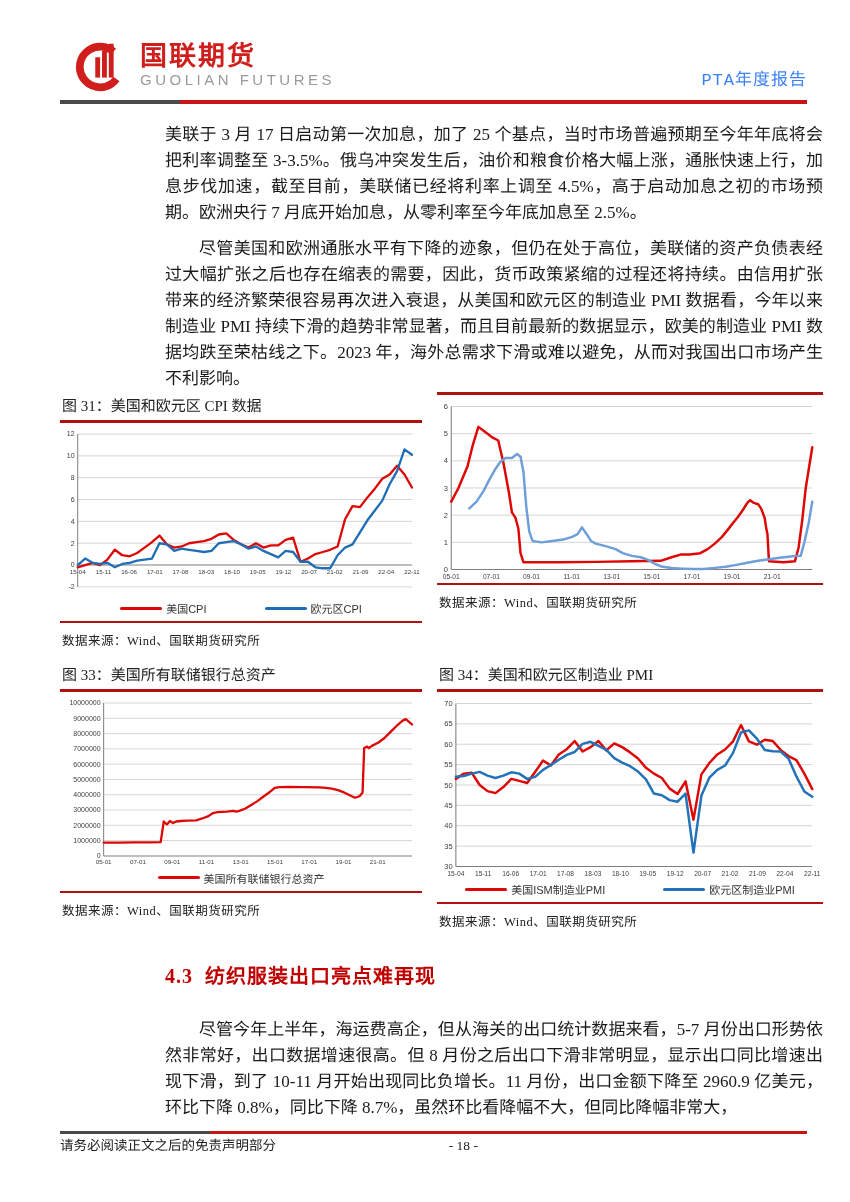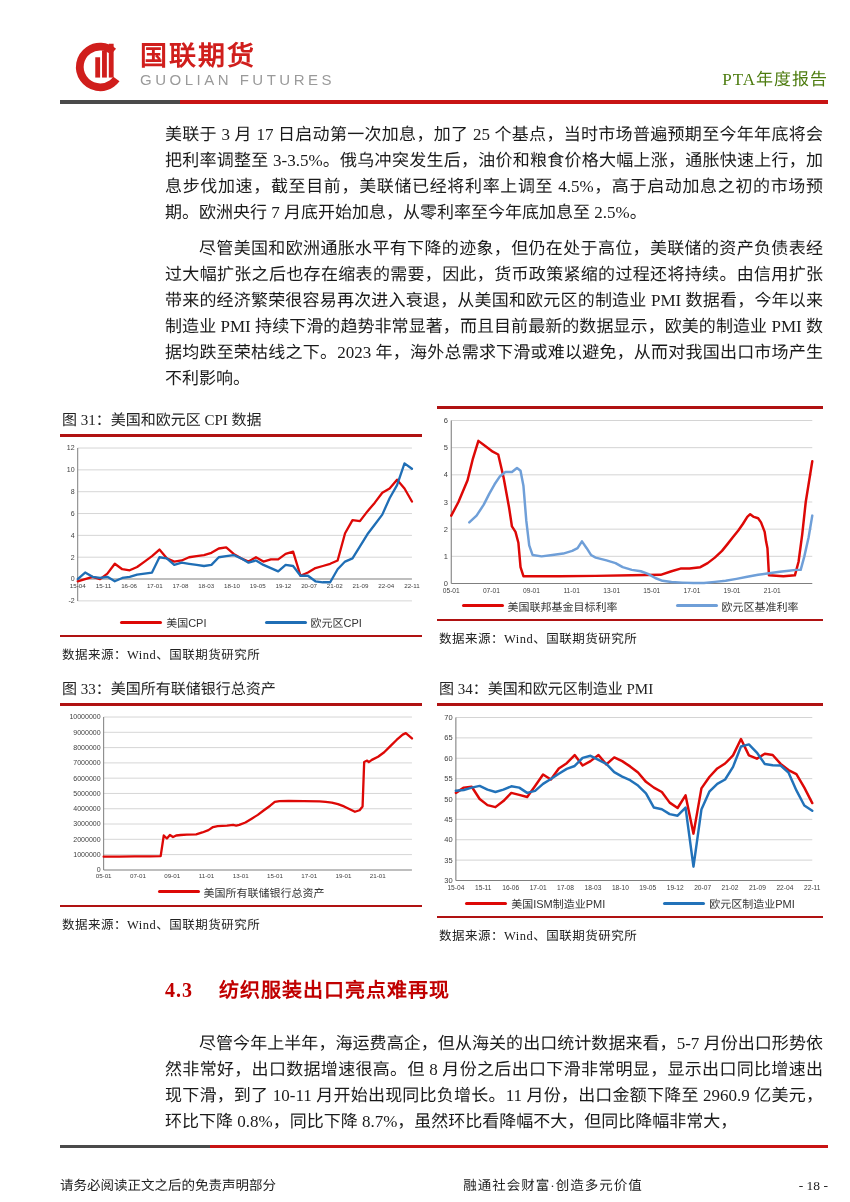--- a/index.html
+++ b/index.html
@@ -4,43 +4,42 @@
 <style>
   * { margin:0; padding:0; box-sizing:border-box; }
   html,body { background:#888; }
   .page {
     position:relative;
     width:850px; height:1202px;
     margin:0 auto;
     background:#ffffff;
     font-family:"Liberation Serif","DejaVu Serif",serif;
     color:#1a1a1a;
-    padding:36px 22px 0 60px;
+    padding:36px 43px 0 60px;
     overflow:hidden;
     display:flex; flex-direction:column;
   }
   
   .header { display:flex; justify-content:space-between; align-items:flex-end; }
   .brand { display:flex; align-items:center; margin-left:14px; }
   .brand-logo { width:58px; height:58px; }
   .brand-text { margin-left:8px; }
   .brand-cn { font-size:27px; font-weight:bold; color:#d01e1c; letter-spacing:2px; line-height:1.05; font-family:"Liberation Sans","DejaVu Sans",sans-serif; }
   .brand-en { font-size:15px; color:#9a9a9a; letter-spacing:3.5px; font-family:"Liberation Sans","DejaVu Sans",sans-serif; }
-  .report-title { font-size:17px; color:#4d7c0f; padding-bottom:4px; letter-spacing:1px; }
+  .report-title { font-size:17px; color:#3b82f6; padding-bottom:4px; letter-spacing:1px;font-family:Liberation Mono, monospace; }
   .header-rule { display:flex; height:4px; margin-top:6px; }
   .header-rule .seg-dark { width:120px; background:#4a4a4a; }
   .header-rule .seg-red  { flex:1; background:#c81414; }
   
   .bodytext { margin-left:105px; width:658px; font-size:17px; line-height:26px; text-align:justify; }
   .p1 { margin-top:18px; }
   .p2 { margin-top:10px; text-indent:2em; }
   .p3 { margin-top:28px; text-indent:2em; }
   
   .figs {
-    margin-top:14px;
     display:grid;
     grid-template-columns:362px 386px;
     column-gap:15px; row-gap:10px;
   }
   .fig-title { font-size:15px; color:#222; padding:2px 0 5px 2px; }
   .fig-rule { height:2.5px; background:#b01212; }
   .fig-rule.thin { height:2px; }
   .fig-chart { padding:4px 0 0 0; }
   .fig-chart svg { display:block; width:100%; height:auto;
     font-family:"Liberation Sans","DejaVu Sans",sans-serif; }
@@ -48,27 +47,27 @@
     padding:1px 0 5px 0; font-size:11px; color:#333;
     font-family:"Liberation Sans","DejaVu Sans",sans-serif; }
   .legend-item { display:flex; align-items:center; gap:4px; }
   .legend-swatch { width:42px; height:3px; border-radius:2px; }
   .fig-source { font-size:12.5px; color:#222; padding:7px 0 2px 2px; letter-spacing:0.5px; }
   
   .section-heading {
     margin:28px 0 0 105px;
     font-size:20px; font-weight:bold; color:#c00000; letter-spacing:1px;
   }
-  .section-heading .num { margin-right:26px; }
+  .section-heading .num { margin-right:12px; }
   
   .footer { margin-top:10px; }
   .footer-rule { display:flex; height:3px; }
   .footer-rule .seg-dark { width:150px; background:#4a4a4a; }
   .footer-rule .seg-red  { flex:1; background:#c81414; }
-  .footer-row { display:flex; align-items:baseline; margin-top:26px; font-size:13.5px; color:#222; }
+  .footer-row { display:flex; align-items:baseline; margin-top:0; font-size:13.5px; color:#222; }
   .footer-left   { width:318px; }
   .footer-center { flex:1; text-align:center; letter-spacing:1px; }
   .footer-right  { width:100px; text-align:right; }
 </style>
 </head>
 <body>
 
 <div class="page">
 
   <div class="header">
@@ -176,30 +175,20 @@
             <text x="88.131575" y="167.5" text-anchor="middle" font-size="6.2" fill="#404040">09-01</text>
             <text x="125.54736249999999" y="167.5" text-anchor="middle" font-size="6.2" fill="#404040">11-01</text>
             <text x="162.96315" y="167.5" text-anchor="middle" font-size="6.2" fill="#404040">13-01</text>
             <text x="200.3789375" y="167.5" text-anchor="middle" font-size="6.2" fill="#404040">15-01</text>
             <text x="237.794725" y="167.5" text-anchor="middle" font-size="6.2" fill="#404040">17-01</text>
             <text x="275.2105125" y="167.5" text-anchor="middle" font-size="6.2" fill="#404040">19-01</text>
             <text x="312.6263" y="167.5" text-anchor="middle" font-size="6.2" fill="#404040">21-01</text>
             <polyline points="13.3,95.7 20.0,83.0 28.5,62.7 33.5,42.5 38.6,26.0 45.3,31.1 52.0,36.1 57.1,38.7 62.1,60.2 67.2,88.1 69.9,105.8 73.2,110.9 75.9,121.0 77.9,143.8 80.6,152.2 114.3,152.2 148.0,151.9 181.7,151.4 208.6,150.9 218.7,147.6 227.1,145.1 235.5,145.1 245.6,143.8 252.4,140.0 259.1,134.9 265.8,128.6 270.9,122.3 275.9,115.9 281.0,109.6 285.4,103.3 289.4,96.9 292.1,94.4 295.5,96.9 299.5,98.2 302.2,102.0 305.6,110.9 306.9,119.7 308.2,126.1 309.6,151.4 323.1,152.2 333.8,151.4 337.2,138.7 340.6,113.4 343.9,83.0 350.0,45.0" fill="none" stroke="#dd0806" stroke-width="2.3" stroke-linejoin="round" stroke-linecap="round"></polyline>
             <polyline points="30.1,102.0 36.9,95.7 43.6,85.5 48.7,75.4 53.7,66.5 58.8,58.9 63.8,55.1 69.9,55.1 74.6,51.3 77.9,53.9 80.6,67.8 83.3,100.7 86.0,123.5 89.1,132.4 97.5,133.7 107.6,132.4 117.7,131.1 126.1,128.6 131.1,126.1 135.2,119.7 139.6,126.1 143.6,132.4 148.0,134.9 158.1,137.5 166.5,140.0 173.2,143.8 181.7,146.3 190.1,147.6 196.8,150.1 203.5,153.9 210.3,156.5 218.7,157.7 228.8,158.2 238.9,158.5 249.0,158.5 259.1,157.5 269.2,156.5 279.3,154.7 289.4,152.7 299.5,150.9 309.6,149.4 319.7,148.1 328.1,147.1 334.8,146.3 339.2,146.3 342.6,133.7 346.6,115.9 350.0,95.7" fill="none" stroke="#6f9fd8" stroke-width="2.3" stroke-linejoin="round" stroke-linecap="round"></polyline>
           </svg>
-        </div>
-      <div class="fig-legend">
-          <div class="legend-item">
-            <div class="legend-swatch" style="background: rgb(221, 8, 6);"></div>
-            <span>美国联邦基金目标利率</span>
-          </div>
-          <div class="legend-item">
-            <div class="legend-swatch" style="background: rgb(111, 159, 216);"></div>
-            <span>欧元区基准利率</span>
-          </div>
         </div>
       <div class="fig-rule thin"></div>
       <div class="fig-source">数据来源：Wind、国联期货研究所</div>
     </div>
 
     <div class="fig">
       <div class="fig-title">图 33：美国所有联储银行总资产</div>
       <div class="fig-rule"></div>
       <div class="fig-chart">
           <svg viewBox="0 0 360 172">
@@ -314,18 +303,17 @@
     <p class="p3">尽管今年上半年，海运费高企，但从海关的出口统计数据来看，5-7 月份出口形势依然非常好，出口数据增速很高。但 8 月份之后出口下滑非常明显，显示出口同比增速出现下滑，到了 10-11 月开始出现同比负增长。11 月份，出口金额下降至 2960.9 亿美元，环比下降 0.8%，同比下降 8.7%，虽然环比看降幅不大，但同比降幅非常大，</p>
   </div>
 
   <div class="footer">
     <div class="footer-rule">
       <div class="seg-dark"></div>
       <div class="seg-red"></div>
     </div>
     <div class="footer-row">
       <div class="footer-left">请务必阅读正文之后的免责声明部分</div>
-      <div class="footer-center">融通社会财富·创造多元价值</div>
       <div class="footer-right">- 18 -</div>
     </div>
   </div>
 
 </div>
 
 </body></html>

